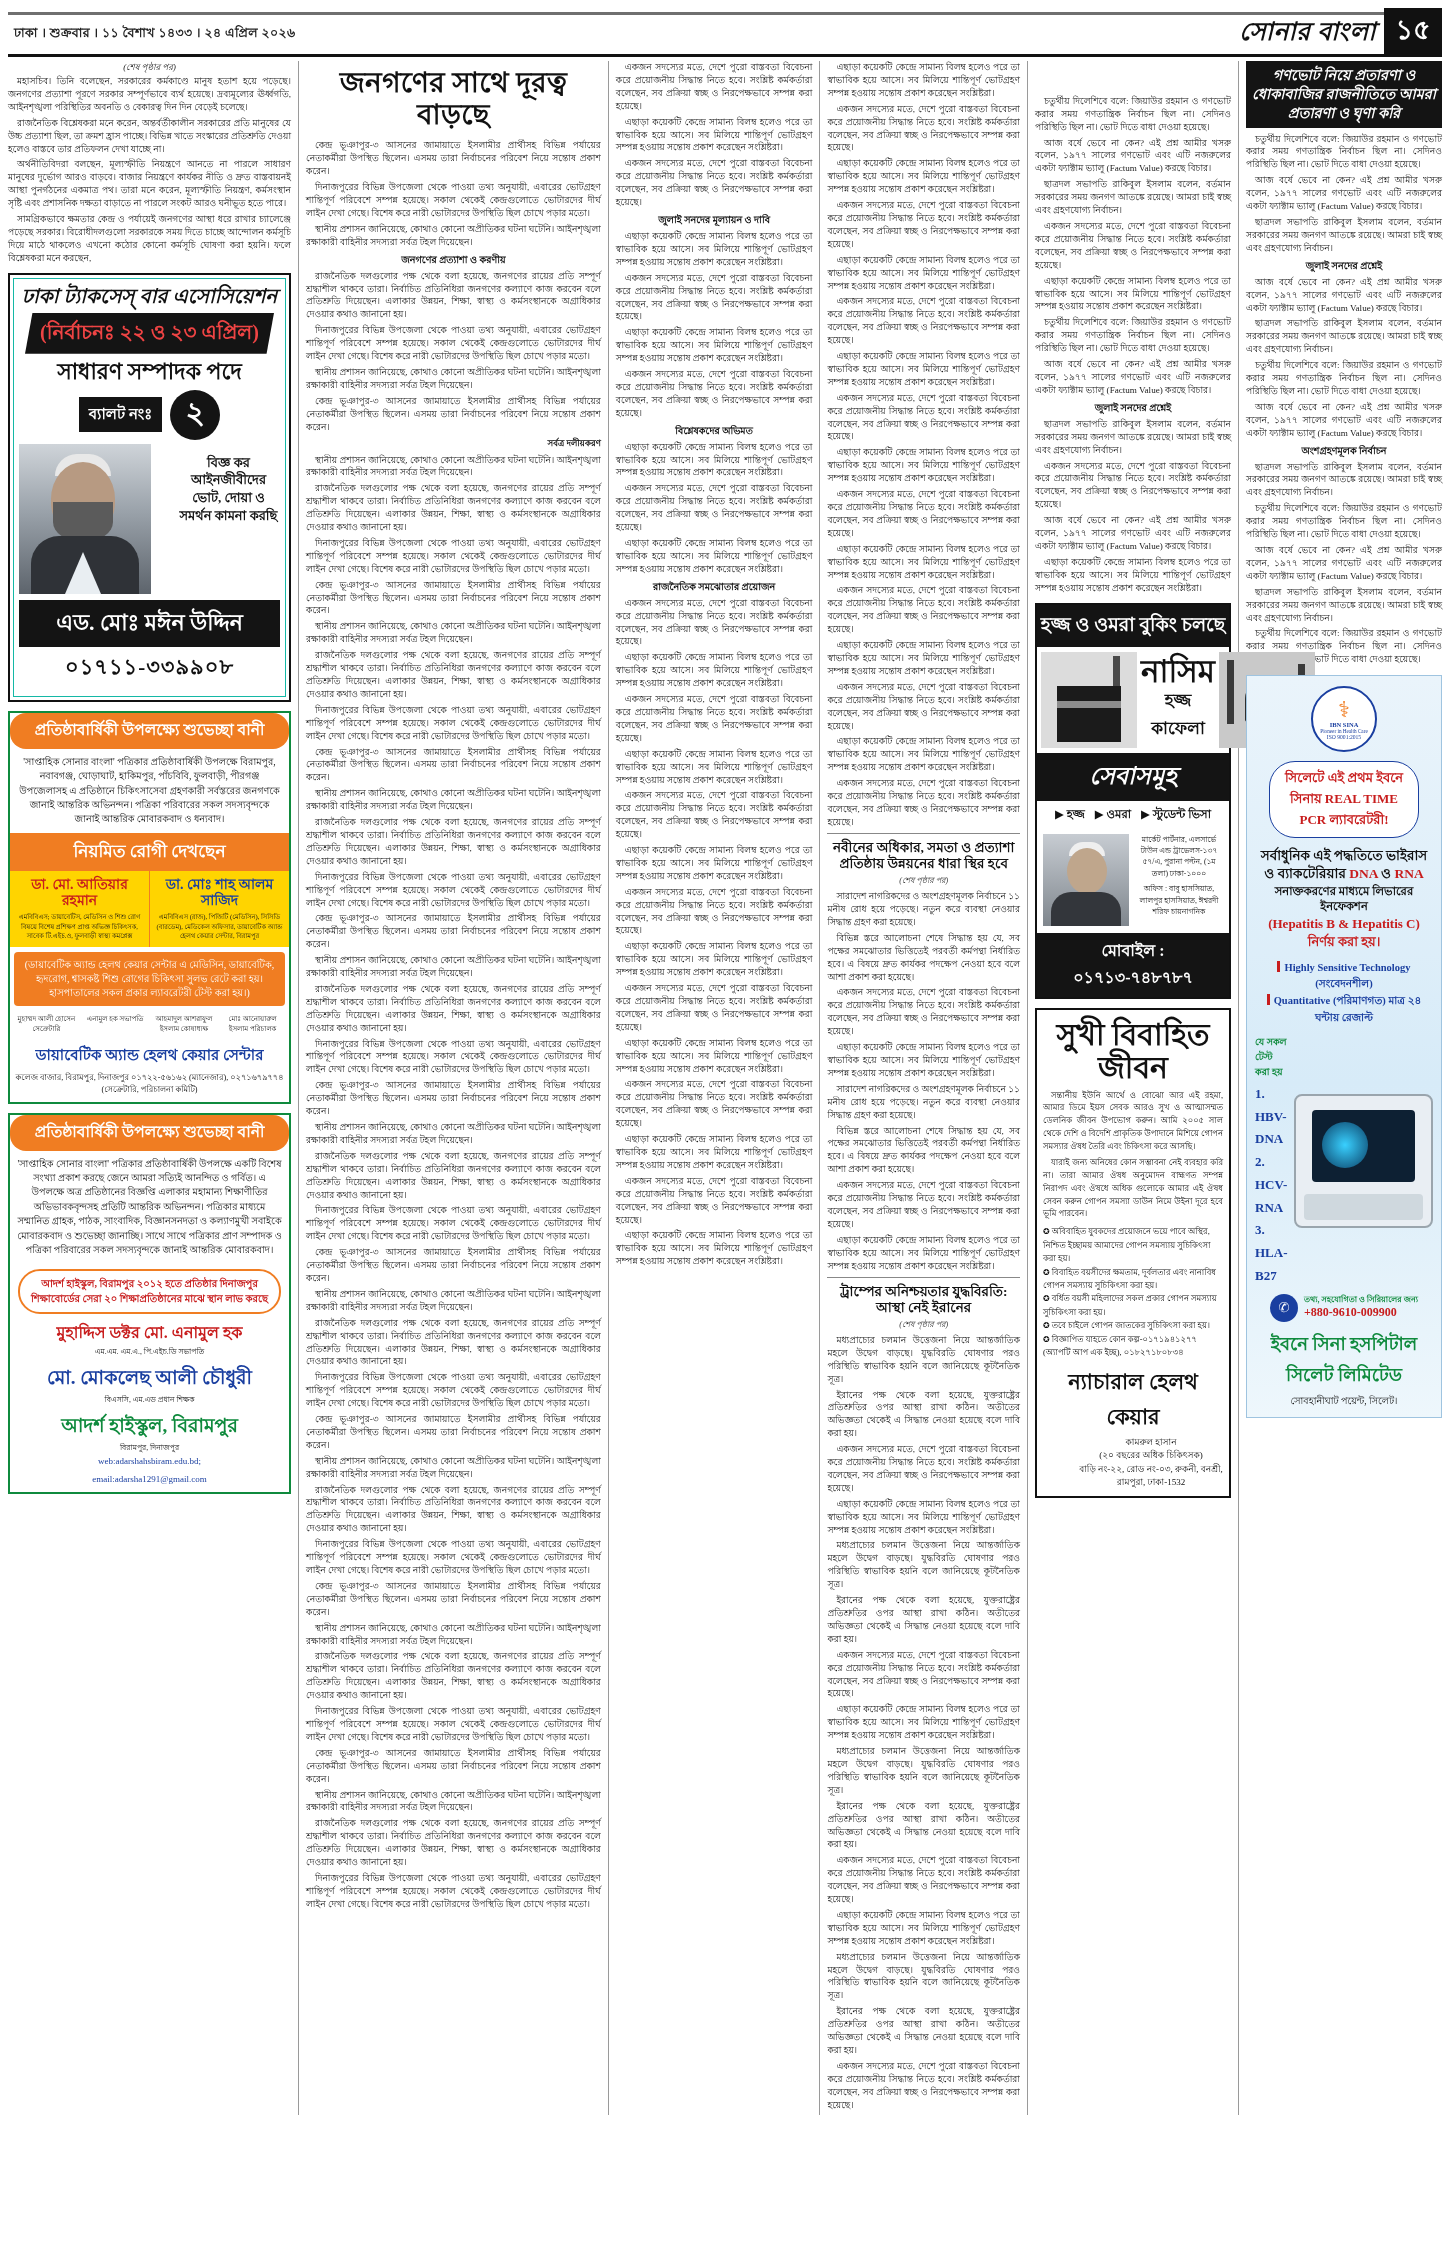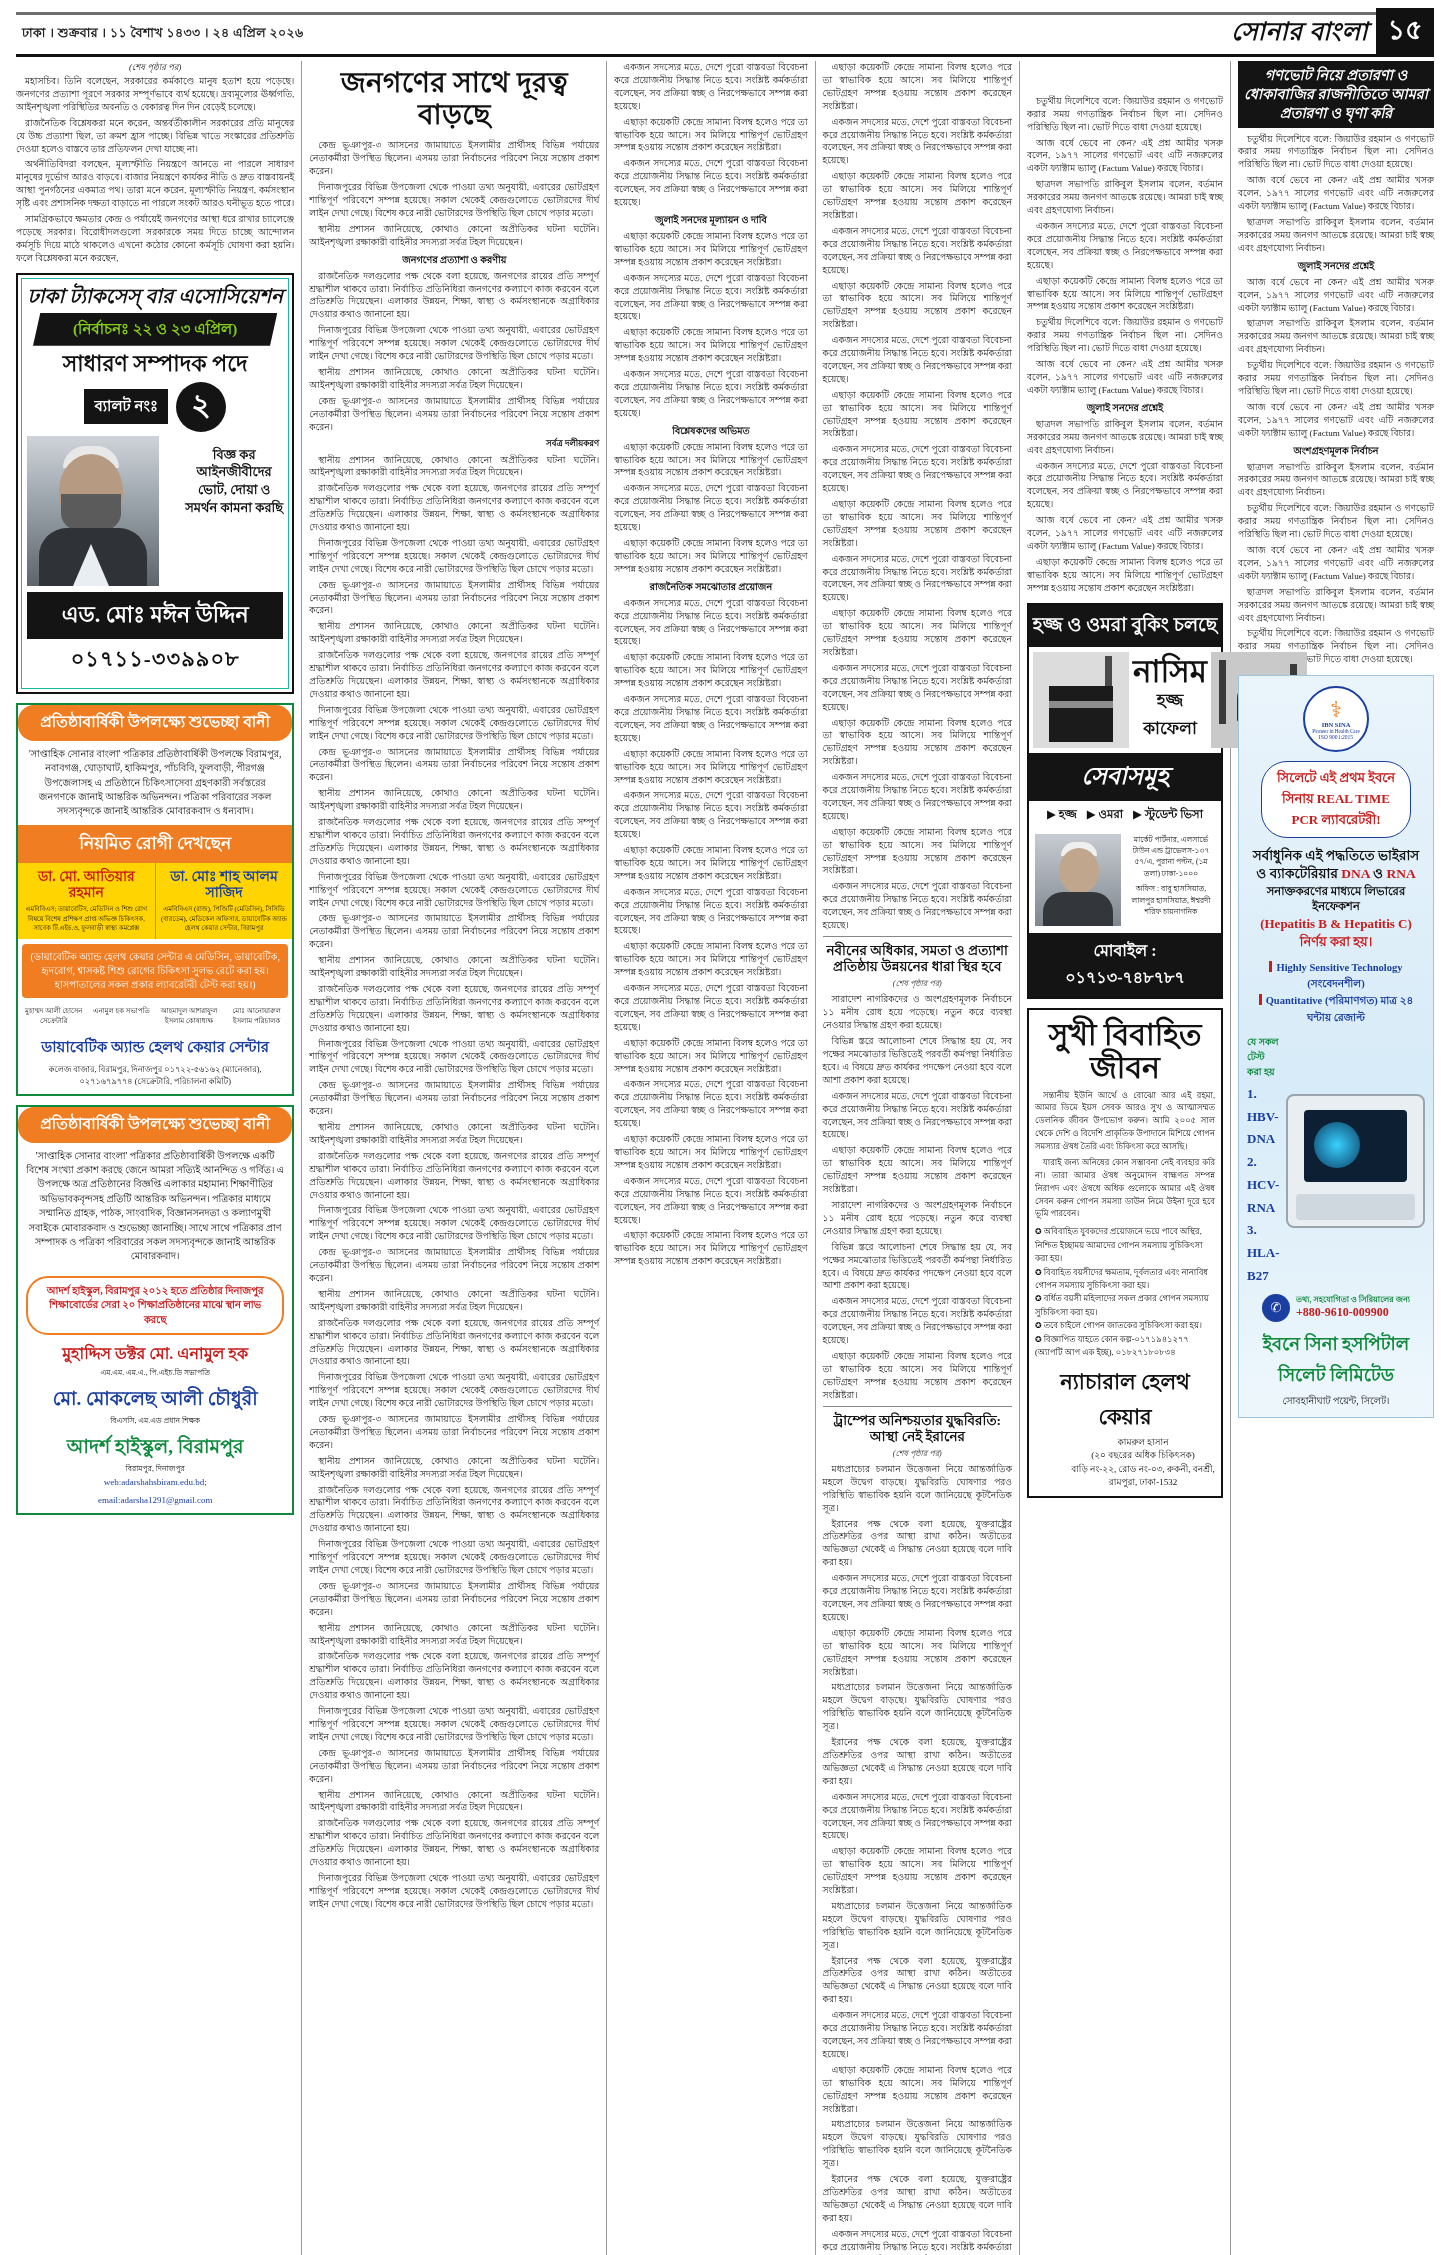--- a/index.html
+++ b/index.html
@@ -2,21 +2,21 @@
 <html lang="bn"><head>
 <meta charset="utf-8">
 <title>Sonar Bangla - Page 15</title>
 <style>
   html,body{margin:0;padding:0;background:#ffffff;}
   body{
     width:1450px;height:2255px;
     font-family:"Liberation Serif","DejaVu Serif",serif;
     color:#111;position:relative;overflow:hidden;
   }
-  .page{width:1450px;height:2255px;position:relative;background:#fff;box-sizing:border-box;padding:0 16px;}
+  .page{width:1450px;height:2255px;position:relative;background:#fff;box-sizing:border-box;padding:0 8px;}
 
   
   .masthead{height:54px;position:relative;border-bottom:3px solid #111;}
   .mast-rule{position:absolute;left:0;right:0;top:12px;height:3px;background:#6f6f6f;}
   .mast-date{position:absolute;left:6px;top:24px;font-size:12.5px;letter-spacing:.4px;font-weight:700;color:#222;}
   .mast-title{position:absolute;right:66px;top:12px;font-size:25px;font-weight:700;font-style:italic;color:#111;letter-spacing:.5px;}
   .mast-page{position:absolute;right:0;top:8px;width:58px;height:46px;background:#111;color:#fff;
     font-size:27px;font-weight:700;display:flex;align-items:center;justify-content:center;}
 
   
@@ -47,21 +47,21 @@
   .micro{font-size:8.6px;line-height:1.4;text-align:justify;}
   .micro p{margin:0 0 2px 0;text-indent:8px;}
 
   .storyhead{font-size:13.5px;font-weight:700;text-align:center;line-height:1.2;margin:6px 0 2px;}
   .contd{font-size:8px;text-align:center;font-style:italic;color:#333;margin-bottom:3px;}
 
   
   .ad-box{border:2px solid #111;margin:8px 0;background:#fff;box-sizing:border-box;}
   .ad-inner{border:1px solid #14b8a6;margin:3px;padding:6px 5px 8px;text-align:center;}
   .tb-title{font-size:20px;font-weight:700;font-style:italic;line-height:1.1;}
-  .tb-ribbon{background:#141414;color:#84cc16;font-size:15px;font-weight:700;margin:6px 6px 6px;padding:4px 0;
+  .tb-ribbon{background:#141414;color:#ef4444;font-size:20px;font-weight:700;margin:6px 6px 6px;padding:4px 0;
     clip-path:polygon(3% 0,100% 0,97% 100%,0 100%);}
   .tb-post{font-size:22px;font-weight:700;line-height:1.1;margin:2px 0 6px;}
   .tb-ballot-row{display:flex;align-items:center;justify-content:center;gap:8px;margin:2px 0 4px;}
   .tb-ballot-label{background:#141414;color:#fff;font-size:15px;font-weight:700;padding:5px 10px;}
   .tb-ballot-num{width:50px;height:50px;border-radius:50%;background:#141414;color:#fff;font-size:30px;
     font-weight:700;display:flex;align-items:center;justify-content:center;}
   .tb-photo-wrap{display:flex;gap:6px;align-items:flex-start;margin-top:4px;}
   .tb-photo{width:132px;height:150px;background:linear-gradient(#cfd4d9,#9aa2aa 45%,#5d646c);
     position:relative;flex:none;overflow:hidden;}
   .tb-photo .face{position:absolute;left:32px;top:18px;width:64px;height:74px;border-radius:50% 50% 45% 45%;

